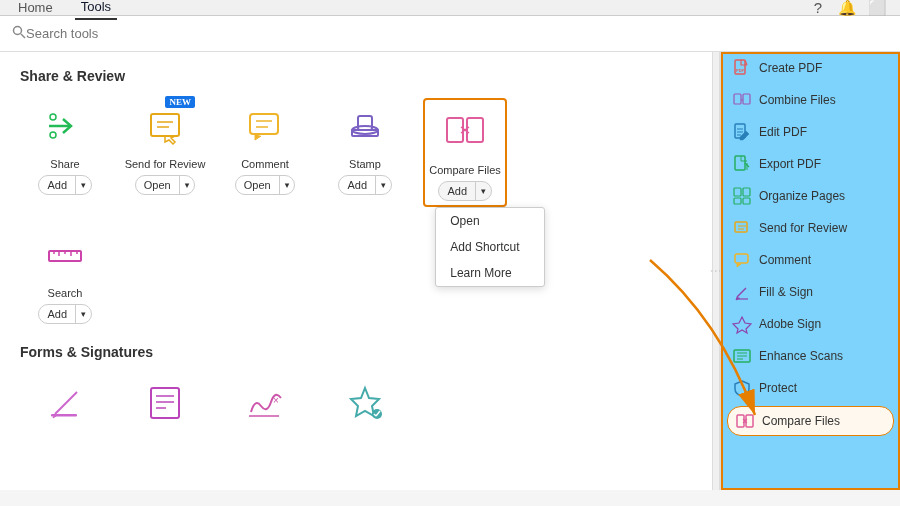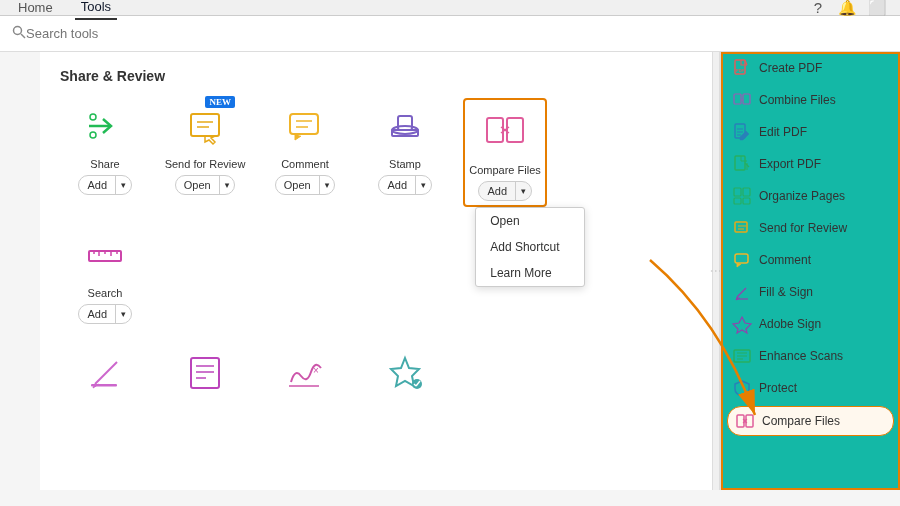--- a/index.html
+++ b/index.html
@@ -11,42 +11,42 @@
     .nav-item.active { border-bottom: 2px solid #333; font-weight: 500; color: #0f172a; }
     .nav-right { margin-left: auto; display: flex; gap: 10px; align-items: center; }
     .nav-icon { width: 20px; height: 20px; display: flex; align-items: center; justify-content: center; cursor: pointer; color: #555; font-size: 15px; }
 
     
     .search-bar { display: flex; align-items: center; background: white; border-bottom: 1px solid #ddd; padding: 6px 12px; height: 36px; }
     .search-bar input { border: none; outline: none; font-size: 13px; color: #555; width: 200px; background: transparent; }
     .search-icon-wrap { color: #888; }
 
     
-    .main { display: flex; height: calc(506px - 68px); margin-left: 40px; }
+    .main { display: flex; height: calc(506px - 68px); }
 
     
     .content { flex: 1; overflow-y: auto; padding: 16px 20px; background: white; }
 
     
     .section-title { font-size: 14px; font-weight: 600; color: #333; margin-bottom: 14px; }
 
     
     .tool-grid { display: flex; flex-wrap: wrap; gap: 10px; margin-bottom: 20px; }
     .tool-item { display: flex; flex-direction: column; align-items: center; width: 90px; }
     .tool-icon-wrap { width: 56px; height: 56px; display: flex; align-items: center; justify-content: center; position: relative; }
     .tool-name { font-size: 11px; color: #333; margin-top: 4px; margin-bottom: 5px; text-align: center; }
     .tool-btn { display: flex; align-items: center; border: 1px solid #ccc; border-radius: 10px; background: white; font-size: 11px; cursor: pointer; }
     .tool-btn-label { padding: 3px 8px; border-right: 1px solid #ccc; }
     .tool-btn-arrow { padding: 3px 5px; font-size: 9px; }
 
     
     .new-badge { position: absolute; top: -2px; right: -2px; background: #1473e6; color: white; font-size: 9px; font-weight: bold; padding: 1px 4px; border-radius: 2px; font-family: Liberation Serif, serif; }
 
     
-    .right-sidebar { width: 180px; background: #14b8a6; border-left: 1px solid #ddd; overflow-y: auto; position: relative; }
+    .right-sidebar { width: 180px; background: #7dd3fc; border-left: 1px solid #ddd; overflow-y: auto; position: relative; }
     .right-sidebar-border { border: 2px solid #e67e00; position: absolute; top: 0; left: 0; right: 0; bottom: 0; pointer-events: none; z-index: 10; }
     .sidebar-item { display: flex; align-items: center; padding: 7px 12px; gap: 8px; cursor: pointer; font-size: 12px; color: #333; }
     .sidebar-item.highlighted { background: #fff3e0; border: 1.5px solid #e67e00; border-radius: 12px; margin: 2px 6px; padding: 5px 8px; }
     .sidebar-icon { width: 18px; height: 18px; flex-shrink: 0; display: flex; align-items: center; justify-content: center; }
 
     
     .divider-handle { width: 8px; background: #f0f0f0; border-left: 1px solid #ddd; border-right: 1px solid #ddd; cursor: col-resize; display: flex; align-items: center; justify-content: center; }
 
     
     svg { overflow: visible; }
@@ -185,20 +185,21 @@
           </svg>
         </div>
         <div class="tool-name">Search</div>
         <div class="tool-btn">
           <span class="tool-btn-label">Add</span>
           <span class="tool-btn-arrow">▾</span>
         </div>
       </div>
     </div>
 
+    <div class="section-title">Forms &amp; Signatures</div>
     <div class="tool-grid">
 
       <div class="tool-item">
         <div class="tool-icon-wrap">
           <svg width="48" height="48" viewBox="0 0 48 48">
             <line x1="14" y1="36" x2="36" y2="14" stroke="#cc66cc" stroke-width="2"></line>
             <polyline points="14,36 12,40 18,36" fill="#cc66cc" stroke="#cc66cc" stroke-width="1"></polyline>
             <rect x="10" y="36" width="26" height="2.5" rx="1" fill="#cc66cc"></rect>
           </svg>
         </div>

